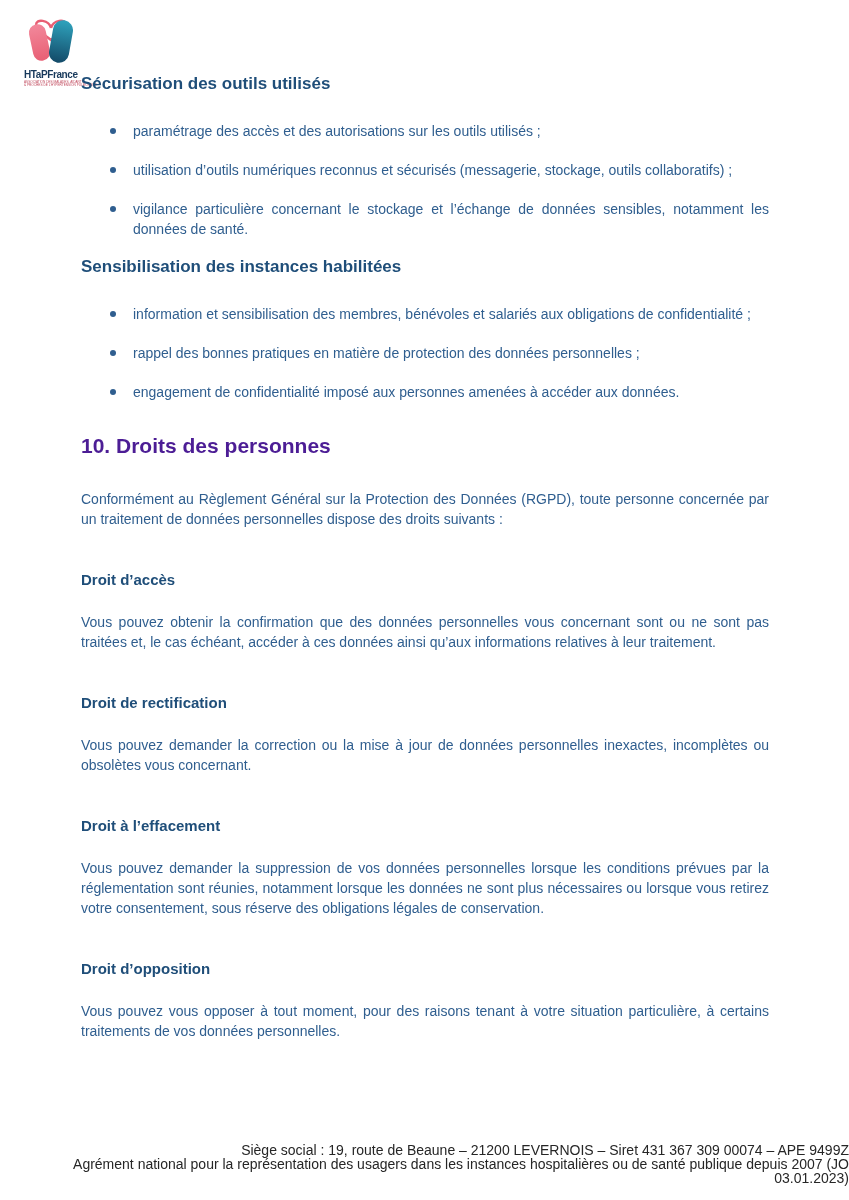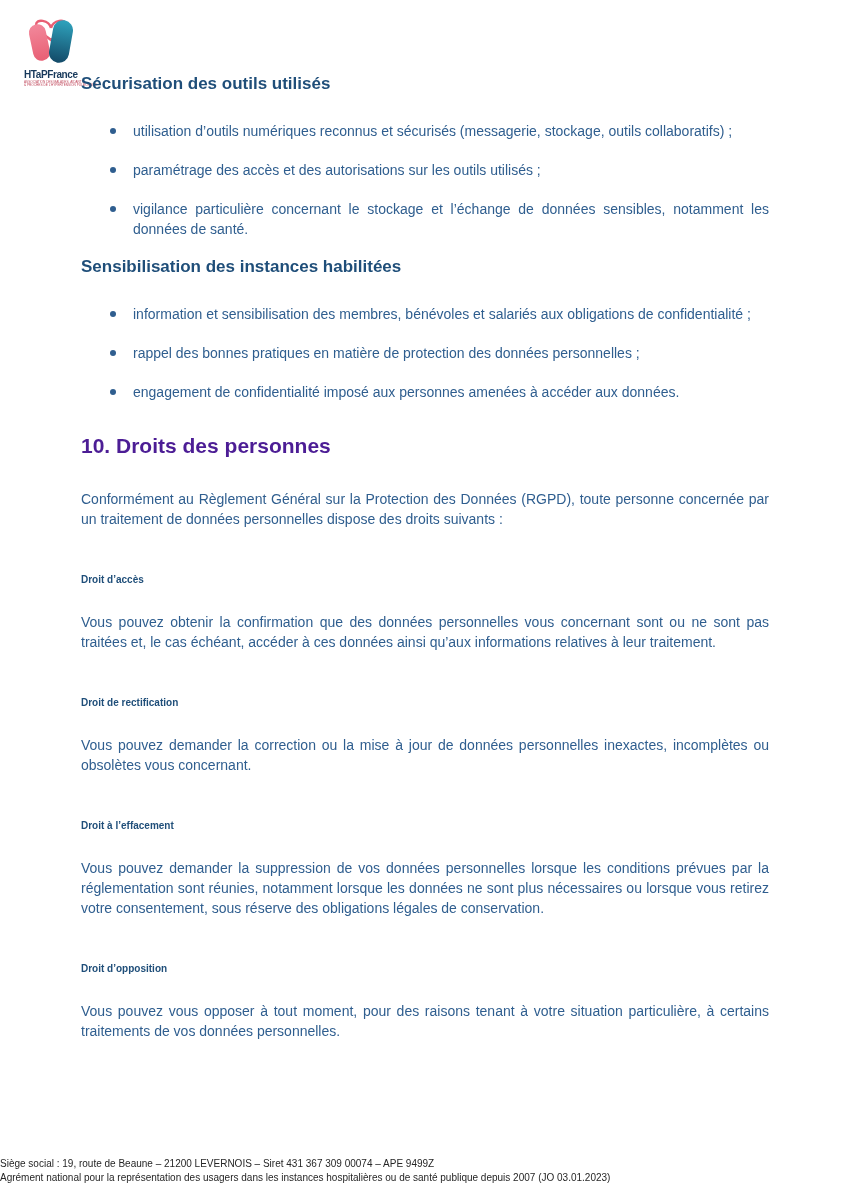--- a/index.html
+++ b/index.html
@@ -37,28 +37,28 @@
   }
   ul.bullets li::before{
     content:"";position:absolute;left:29px;top:7px;
     width:6px;height:6px;border-radius:50%;background:#2F5E8F;
   }
   h1.doc-title{
     font-size:21px;line-height:26px;color:#4c1d95;
     margin:31px 0 30px 0;font-weight:bold;
   }
   h3.droit{
-    font-size:10px;line-height:18px;color:#1F4E79;
+    font-size:15px;line-height:18px;color:#1F4E79;
     margin:42px 0 23px 0;font-weight:bold;
   }
   p.body{margin:0;text-align:justify;}
   
   .footer{
     position:absolute;left:0;right:0;bottom:15px;
-    text-align:left;font-size:10px;line-height:14px;color:#262626;
+    text-align:right;font-size:14px;line-height:14px;color:#262626;
   }
 </style>
 </head>
 <body>
 
 <div class="page">
 
   <div class="logo">
     <svg width="58" height="52" viewBox="0 0 58 52">
       <defs>
@@ -80,22 +80,22 @@
       <div class="tag">ASSOCIATION DES MALADES, AIDANTS</div>
       <div class="tag">&amp; PROCHES DE L’HYPERTENSION PULMONAIRE</div>
     </div>
   </div>
 
   <div class="content">
 
     <div class="section-block">
       <h2 class="section">Sécurisation des outils utilisés</h2>
       <ul class="bullets">
+        <li>paramétrage des accès et des autorisations sur les outils utilisés ;</li>
         <li>utilisation d’outils numériques reconnus et sécurisés (messagerie, stockage, outils collaboratifs) ;</li>
-        <li>paramétrage des accès et des autorisations sur les outils utilisés ;</li>
         <li>vigilance particulière concernant le stockage et l’échange de données sensibles, notamment les données de santé.</li>
       </ul>
     </div>
 
     <div class="section-block">
       <h2 class="section">Sensibilisation des instances habilitées</h2>
       <ul class="bullets">
         <li>information et sensibilisation des membres, bénévoles et salariés aux obligations de confidentialité ;</li>
         <li>rappel des bonnes pratiques en matière de protection des données personnelles ;</li>
         <li>engagement de confidentialité imposé aux personnes amenées à accéder aux données.</li>

